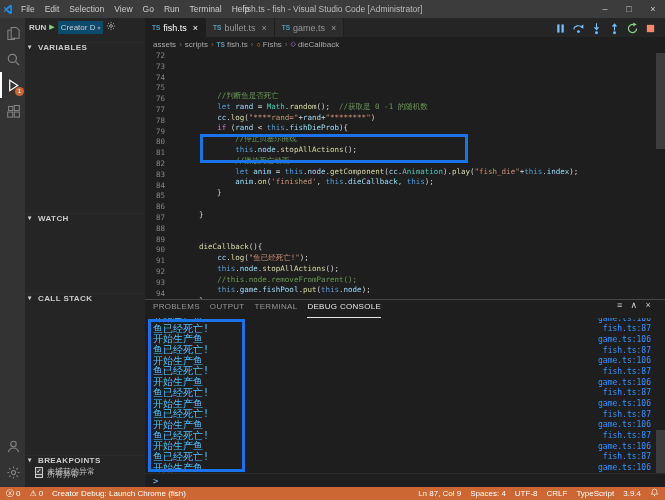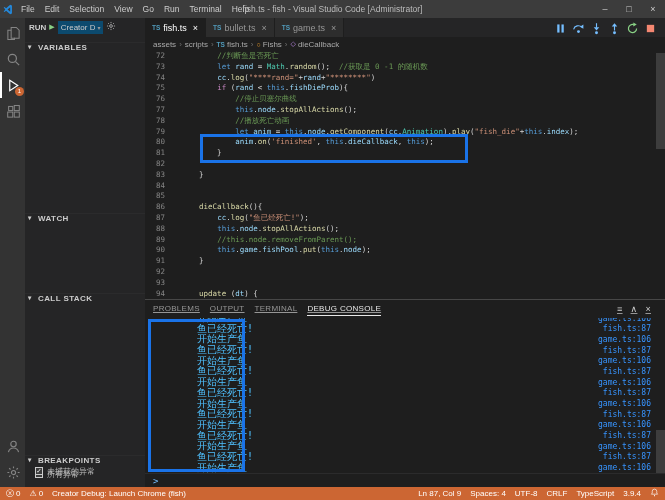--- a/index.html
+++ b/index.html
@@ -59,36 +59,36 @@
   .breadcrumbs{flex:0 0 14px;display:flex;align-items:center;gap:3px;padding-left:8px;font-size:8px;color:#a9a9a9;}
   .crumb{display:flex;align-items:center;gap:2px;cursor:pointer;}
   .crumb-sep{color:#6e6e6e;}
   .sym-class{color:#ee9d28;font-size:7px;}
   .sym-method{color:#b180d7;font-size:7px;}
 
   
   .code{flex:1;position:relative;font-family:"DejaVu Sans Mono",monospace;font-size:7.5px;line-height:10.8px;overflow:hidden;}
   .code-line{display:flex;height:10.8px;white-space:pre;}
   .gutter{flex:0 0 30px;width:30px;text-align:right;padding-right:10px;color:#858585;}
-  .line-text{margin-left:6px;}
+  .line-text{margin-left:6px;margin-top:40px;}
   .tk-cmt{color:#6a9955;} .tk-kw{color:#569cd6;} .tk-ctrl{color:#c586c0;} .tk-var{color:#9cdcfe;}
   .tk-fn{color:#dcdcaa;} .tk-str{color:#ce9178;} .tk-pun{color:#d4d4d4;} .tk-cls{color:#4ec9b0;}
   .editor-scroll-thumb{position:absolute;right:0;top:2px;width:9px;height:96px;background:rgba(121,121,121,.35);}
   .hl-box{position:absolute;border:3px solid #1a73e8;z-index:6;pointer-events:none;}
   .hl-editor{left:55px;top:83px;width:268px;height:29px;}
 
   
   .panel{flex:0 0 188px;display:flex;flex-direction:column;border-top:1px solid #474747;position:relative;}
-  .panel-header{flex:0 0 18px;display:flex;align-items:center;gap:10px;padding-left:8px;font-size:8px;color:#969696;letter-spacing:.3px;text-decoration:underline;}
+  .panel-header{flex:0 0 18px;display:flex;gap:10px;padding-left:8px;font-size:8px;color:#969696;letter-spacing:.3px;}
   .panel-tab{padding:2px 0;border-bottom:1px solid transparent;cursor:pointer;}
   .panel-tab.active{color:#e7e7e7;border-bottom-color:#e7e7e7;}
   .panel-icons{margin-left:auto;display:flex;gap:8px;padding-right:14px;color:#cccccc;font-size:9px;}
   .panel-icon{cursor:pointer;}
   .console{flex:1;position:relative;font-family:"DejaVu Sans Mono",monospace;overflow:hidden;}
-  .console-lines{position:absolute;left:0;right:0;bottom:0;margin-left:44px;}
+  .console-lines{position:absolute;left:0;right:0;bottom:0;}
   .console-line{display:flex;align-items:center;height:10.7px;padding-left:8px;}
   .console-text{color:#4fc1ff;font-size:10px;}
   .console-link{margin-left:auto;color:#3794ff;font-size:8px;padding-right:14px;cursor:pointer;}
   .hl-console{left:3px;top:1px;width:97px;height:153px;}
   .panel-scroll-thumb{position:absolute;right:0;top:112px;width:9px;height:46px;background:rgba(121,121,121,.35);}
   .prompt-row{flex:0 0 14px;display:flex;align-items:center;padding-left:8px;font-family:"DejaVu Sans Mono",monospace;font-size:9px;color:#75beff;border-top:1px solid #2b2b2c;}
 
   
   .statusbar{flex:0 0 13px;background:#cc6633;color:#ffffff;display:flex;align-items:center;font-size:8px;padding:0 6px;}
   .sb-left,.sb-right{display:flex;align-items:center;gap:9px;white-space:nowrap;}

